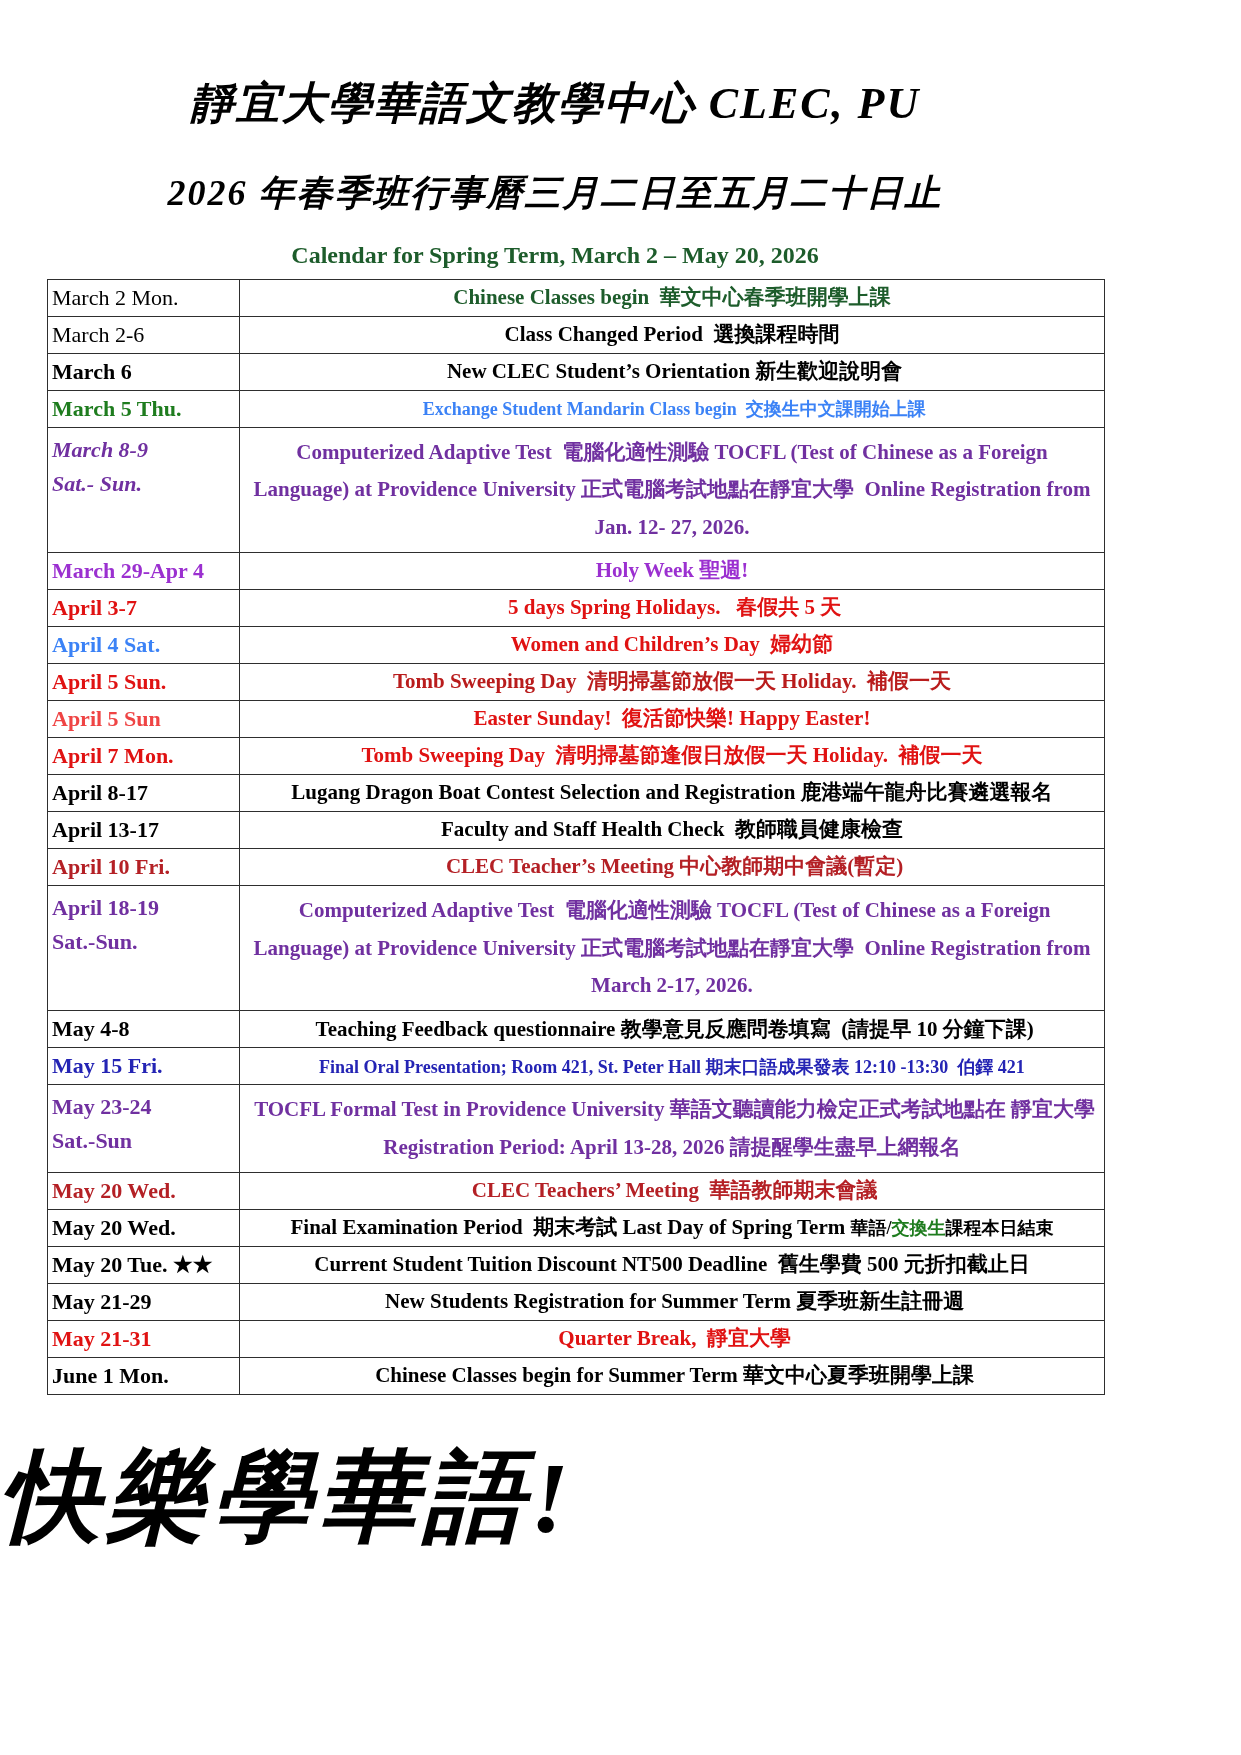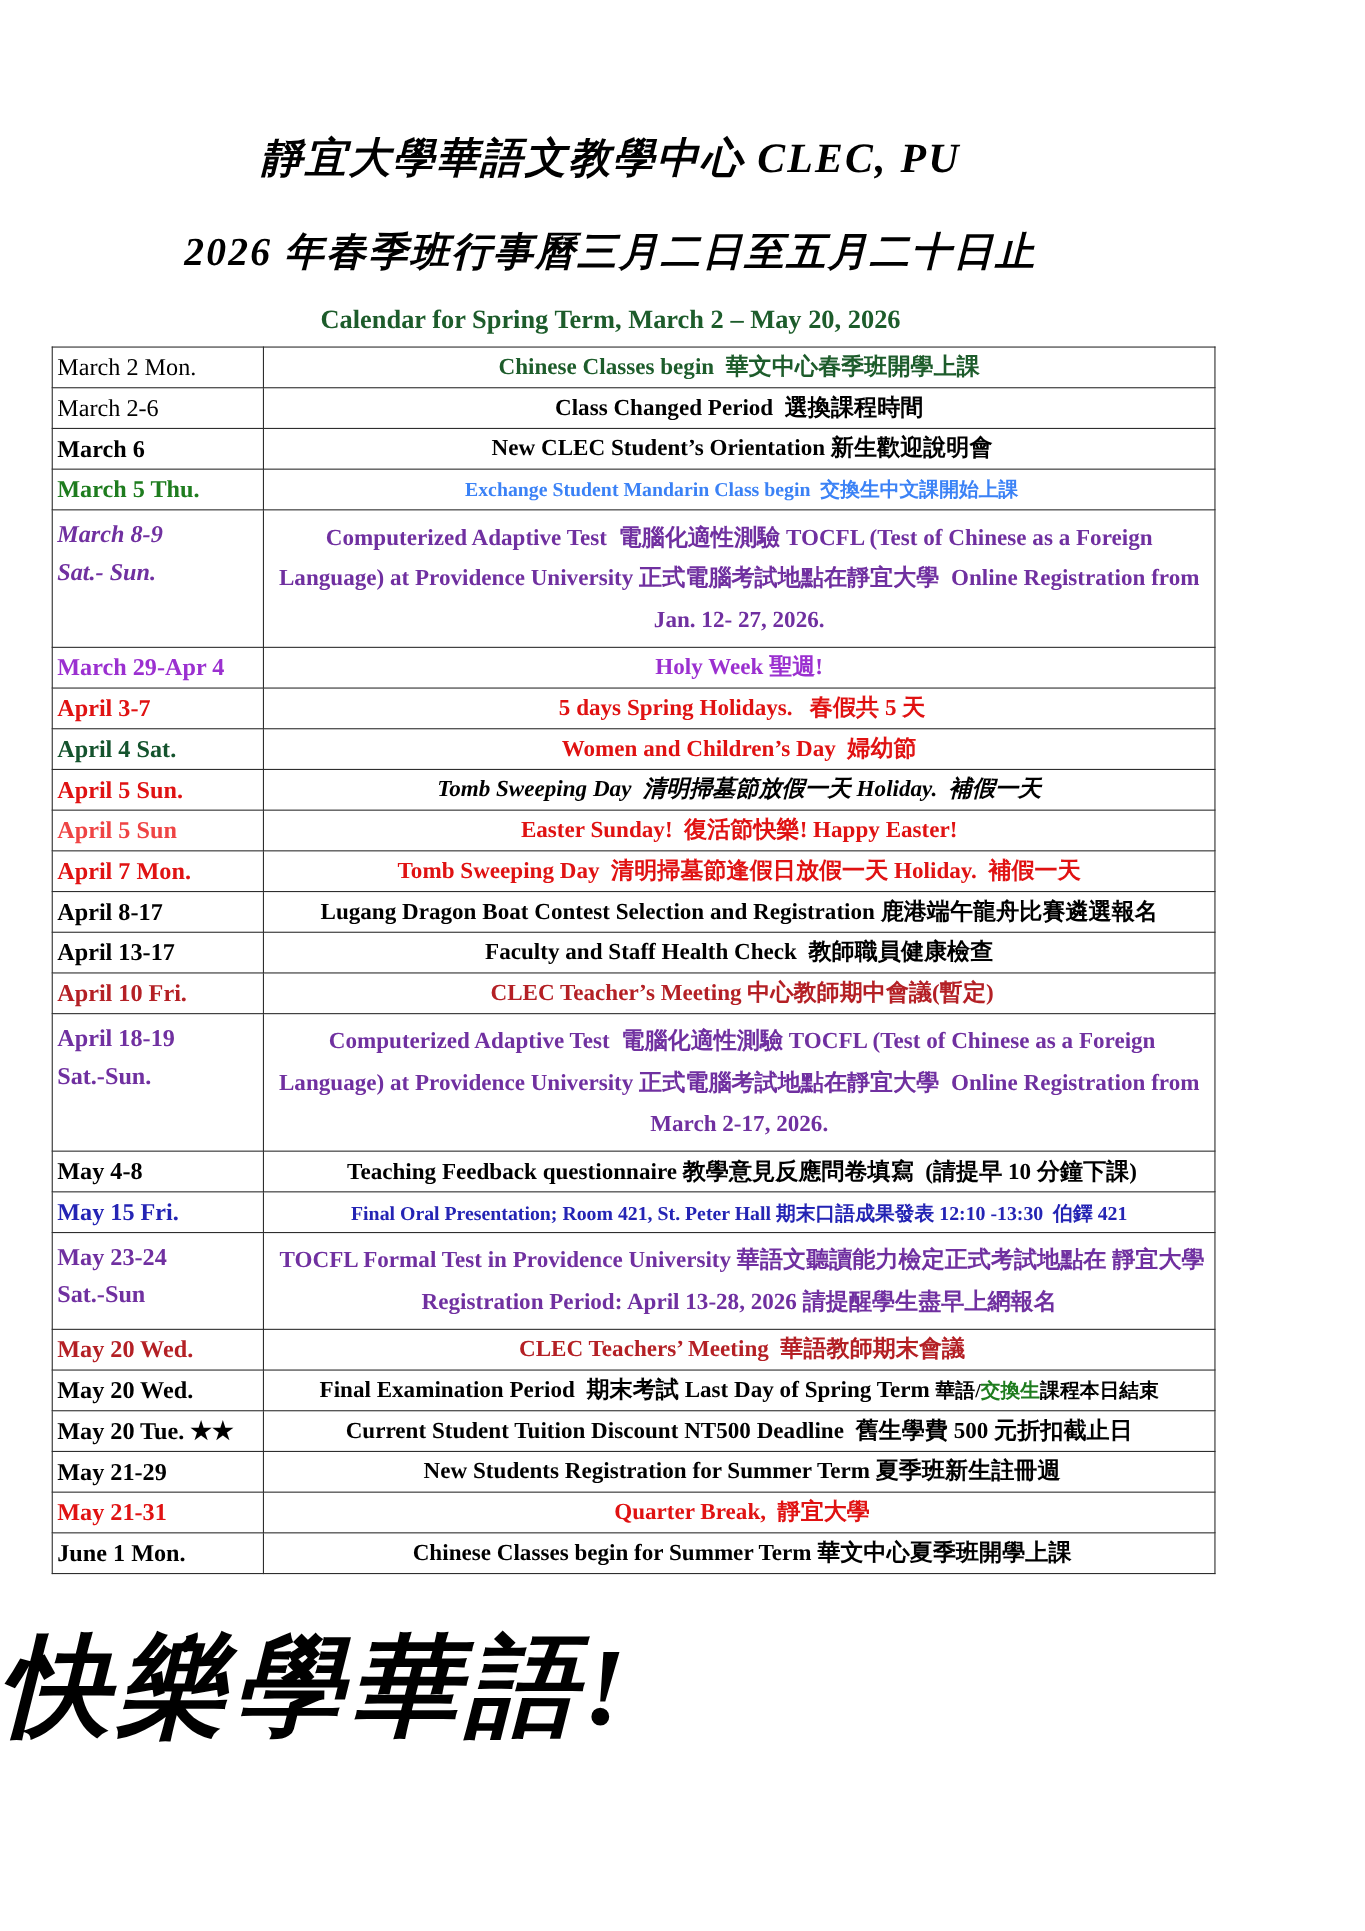--- a/index.html
+++ b/index.html
@@ -4,22 +4,22 @@
 <style>
   html,body{margin:0;padding:0;background:#ffffff;}
   body{
     width:1241px;height:1755px;overflow:hidden;
     font-family:"Liberation Serif","DejaVu Serif",serif;
     color:#000;
   }
   .sheet{width:1241px;height:1755px;position:relative;}
   .head-wrap{width:1110px;}
   .title-zh{
-    margin:118px 0 0 0;text-align:center;
-    font-size:38px;font-weight:bold;font-style:italic;letter-spacing:2px;
+    margin:74px 0 0 0;text-align:center;
+    font-size:44px;font-weight:bold;font-style:italic;letter-spacing:2px;
   }
   .subtitle-zh{
     margin:36px 0 0 0;text-align:center;
     font-size:36px;font-weight:bold;font-style:italic;letter-spacing:2px;
   }
   .heading-en{
     margin:24px 0 0 0;text-align:center;
     font-size:24px;font-weight:bold;
   }
   table.cal{
@@ -102,30 +102,30 @@
           </td>
           <td class="content-cell"><span style="color: rgb(155, 48, 208);">Holy Week 聖週!</span></td>
         </tr>
         <tr class="cal-row">
           <td class="date-cell" style="color: rgb(224, 18, 18);">
             <div>April 3-7</div>
           </td>
           <td class="content-cell"><span style="color: rgb(224, 18, 18);"> 5 days Spring Holidays.   春假共 5 天</span></td>
         </tr>
         <tr class="cal-row">
-          <td class="date-cell" style="color: #14532d;">
+          <td class="date-cell" style="color: #3b82f6;">
             <div>April 4 Sat.</div>
           </td>
           <td class="content-cell"><span style="color: rgb(224, 18, 18);">Women and Children’s Day  婦幼節</span></td>
         </tr>
         <tr class="cal-row">
           <td class="date-cell" style="color: rgb(224, 18, 18);">
             <div>April 5 Sun.</div>
           </td>
-          <td class="content-cell"><span style="color: #000000; font-style: italic;">Tomb Sweeping Day  清明掃墓節放假一天 Holiday.  補假一天</span></td>
+          <td class="content-cell"><span style="color: #b91c1c;">Tomb Sweeping Day  清明掃墓節放假一天 Holiday.  補假一天</span></td>
         </tr>
         <tr class="cal-row">
           <td class="date-cell" style="color: #ef4444;">
             <div>April 5 Sun</div>
           </td>
           <td class="content-cell"><span style="color: rgb(224, 18, 18);">Easter Sunday!  復活節快樂! Happy Easter!</span></td>
         </tr>
         <tr class="cal-row">
           <td class="date-cell" style="color: rgb(224, 18, 18);">
             <div>April 7 Mon.</div>

